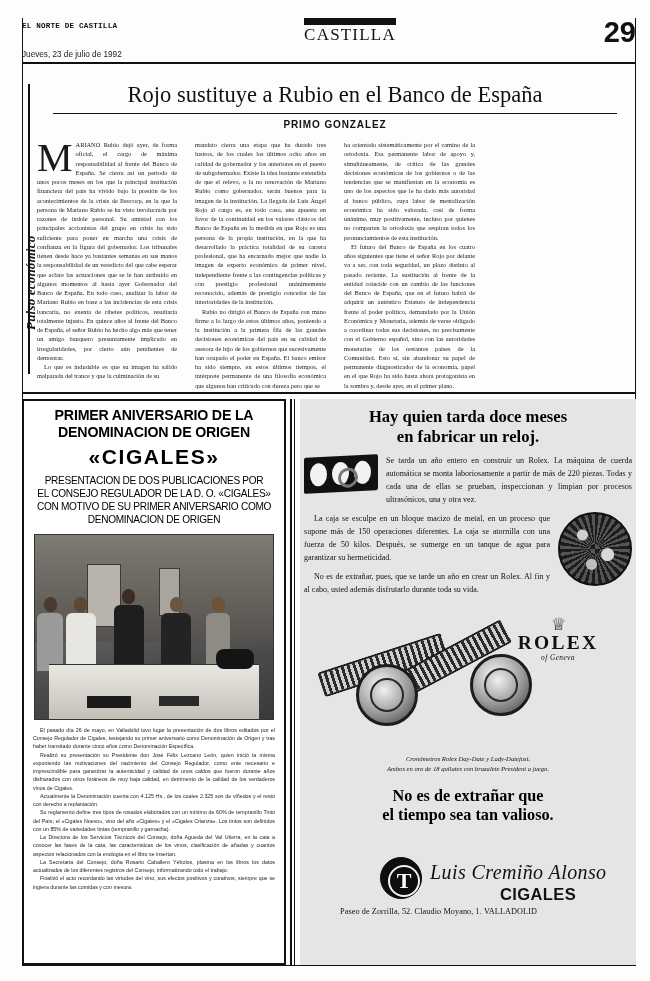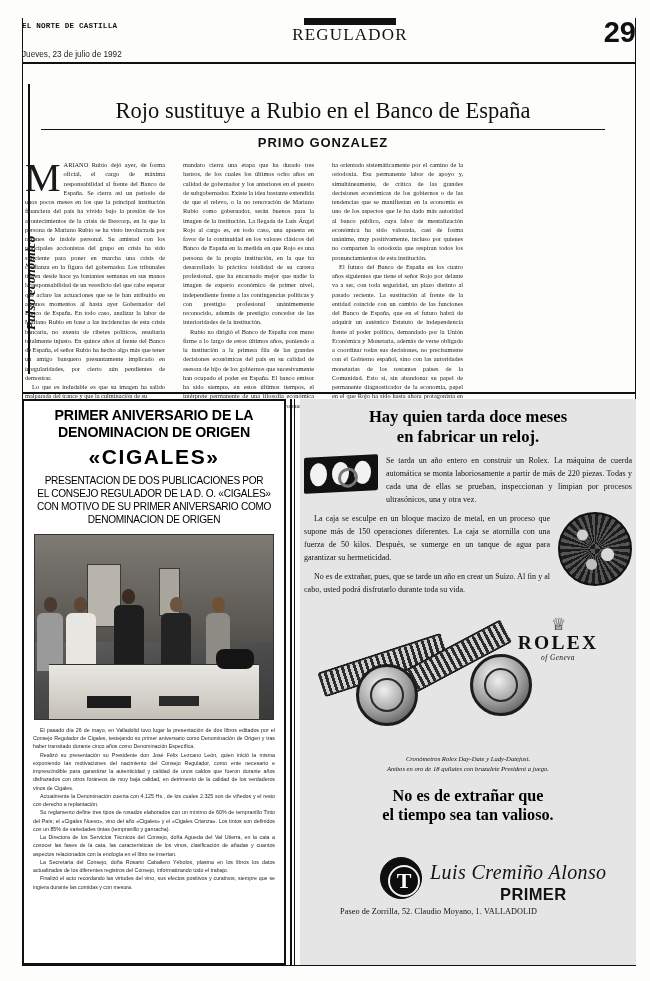--- a/index.html
+++ b/index.html
@@ -98,41 +98,40 @@
   .vlabel-rule {
     position: absolute;
     left: 28px; top: 84px;
     width: 2px; height: 290px;
     background: #111;
   }
 
   
   .article {
     position: absolute;
-    left: 25px; top: 78px;
+    left: 37px; top: 78px;
     width: 596px;
-    margin-top: 16px;
   }
   .headline {
     text-align: center;
     font-family: "Liberation Serif", serif;
     font-size: 22.5px;
     color: #111;
     line-height: 1.12;
     padding: 4px 0 6px 0;
   }
   .head-rule {
     height: 1px; background: #111;
     margin: 0 16px 5px 16px;
   }
   .byline {
     text-align: center;
     font-family: "Liberation Sans", sans-serif;
     font-weight: bold;
-    font-size: 13px;
+    font-size: 10px;
     letter-spacing: 0.9px;
     color: #111;
     padding-bottom: 8px;
   }
   .art-columns {
     display: flex;
     gap: 0px;
     padding-top: 2px;
   }
   .art-col {
@@ -479,21 +478,21 @@
   <div class="page-border-r"></div>
   <div class="page-border-b"></div>
 
   <div class="masthead">
     <div class="mh-left">
       <div class="mh-paper">EL NORTE DE CASTILLA</div>
       <div class="mh-date">Jueves, 23 de julio de 1992</div>
     </div>
     <div class="mh-section-wrap">
       <div class="mh-rule-top"></div>
-      <div class="mh-section">REGULADOR</div>
+      <div class="mh-section">CASTILLA</div>
     </div>
     <div class="mh-pageno">29</div>
   </div>
   <div class="mh-rule"></div>
 
   <div class="vlabel">
     <span>Pulso económico</span>
   </div>
   <div class="vlabel-rule"></div>
 
@@ -591,21 +590,21 @@
       <div class="rx-body">
         <div class="rx-movement">
           <div class="w w1"></div>
             <div class="w w2"></div>
             <div class="w w3"></div>
           <div class="gear"></div>
         </div>
         <p class="np">Se tarda un año entero en construir un Rolex. La máquina de cuerda automática se monta laboriosamente a partir de más de 220 piezas. Todas y cada una de ellas se prueban, inspeccionan y limpian por procesos ultrasónicos, una y otra vez.</p>
         <div class="rx-mech"></div>
         <p>La caja se esculpe en un bloque macizo de metal, en un proceso que supone más de 150 operaciones diferentes. La caja se atornilla con una fuerza de 50 kilos. Después, se sumerge en un tanque de agua para garantizar su hermeticidad.</p>
-        <p>No es de extrañar, pues, que se tarde un año en crear un Suizo. Al fin y al cabo, usted podrá disfrutarlo durante toda su vida.</p>
+        <p>No es de extrañar, pues, que se tarde un año en crear un Rolex. Al fin y al cabo, usted además disfrutarlo durante toda su vida.</p>
       </div>
 
       <div class="rx-watches">
         <div class="rx-logo">
           <div class="rx-crown">♕</div>
           <div class="rx-name">ROLEX</div>
           <div class="rx-geneve">of Geneva</div>
         </div>
         <div class="watch w-left">
           <div class="band"></div>
@@ -627,19 +626,19 @@
       <div class="rx-h2">
         <div>No es de extrañar que</div>
         <div>el tiempo sea tan valioso.</div>
       </div>
 
       <div class="jeweler">
         <div class="jw-seal">
           <div class="t">T</div>
         </div>
         <div class="jw-name">Luis Cremiño Alonso</div>
-        <div class="jw-role">PRIMER</div>
+        <div class="jw-role">CIGALES</div>
         <div class="jw-addr">Paseo de Zorrilla, 52. Claudio Moyano, 1. VALLADOLID</div>
       </div>
     </div>
 
   </div>
 </div>
 
 </body></html>

